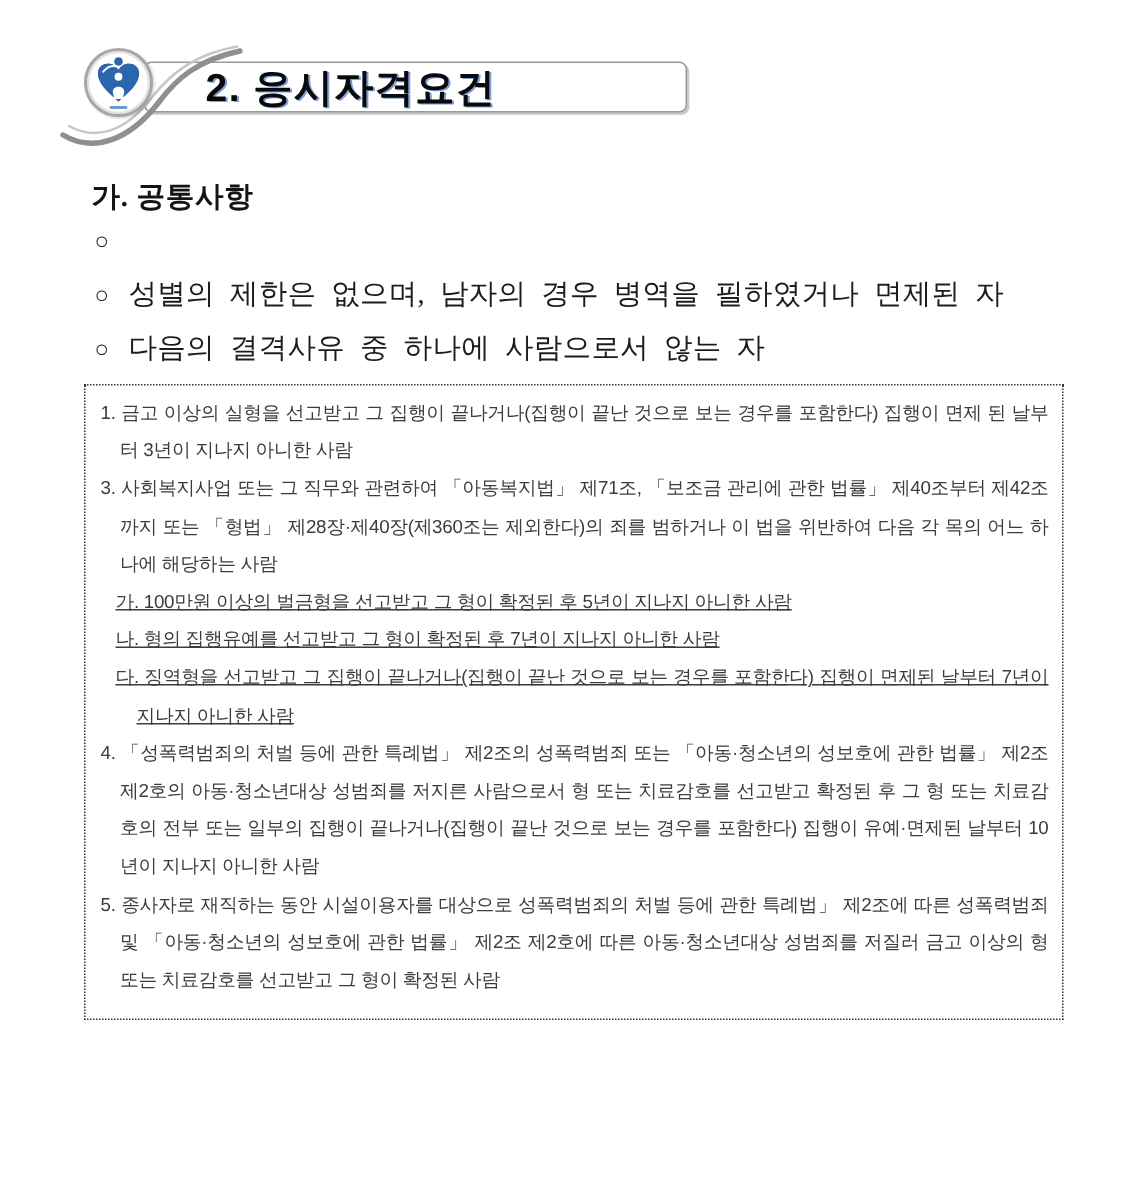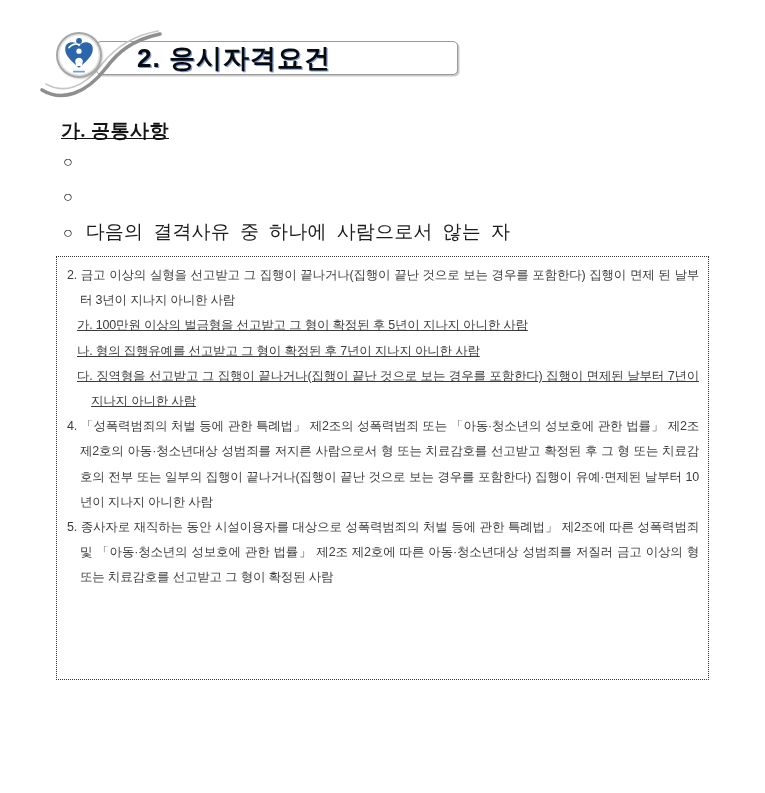--- a/index.html
+++ b/index.html
@@ -44,21 +44,20 @@
     box-sizing:border-box;
     z-index:3;
   }
 
   
   .section-heading {
     position:absolute; left:61px; top:118px;
     font-family:"Liberation Serif", serif;
     font-weight:bold; font-size:19px; color:#141414;
     letter-spacing:0.5px;
-    text-decoration:underline;
   }
   .bullet-list {
     position:absolute; left:63px; top:151px; width:655px;
     font-family:"Liberation Serif", serif;
     font-size:19px; color:#1c1c1c;
   }
   .bullet-row { display:flex; align-items:baseline; margin-bottom:14px; line-height:21px; }
   .bullet-icon { font-size:16px; margin-right:13px; flex:0 0 auto; color:#222; }
   .bullet-text { word-spacing:5px; letter-spacing:0.2px; white-space:nowrap; }
 
@@ -103,29 +102,31 @@
   </div>
 
   <div class="section-heading">가. 공통사항</div>
 
   <div class="bullet-list">
       <div class="bullet-row">
         <span class="bullet-icon">○</span>
       </div>
       <div class="bullet-row">
         <span class="bullet-icon">○</span>
+        <span class="bullet-text">성별의 제한은 없으며, 남자의 경우 병역을 필하였거나 면제된 자</span>
       </div>
       <div class="bullet-row">
         <span class="bullet-icon">○</span>
         <span class="bullet-text">다음의 결격사유 중 하나에 사람으로서 않는 자</span>
       </div>
     </div>
 
   <div class="notice-box">
-      <div class="box-item">2. 금고 이상의 실형을 선고받고 그 집행이 끝나거나(집행이 끝난 것으로 보는 경우를 포함한다) 집행이 면제 된 날부터 3년이 지나지 아니한 사람</div>
+      <div class="box-item">1. 금고 이상의 실형을 선고받고 그 집행이 끝나거나(집행이 끝난 것으로 보는 경우를 포함한다) 집행이 면제 된 날부터 3년이 지나지 아니한 사람</div>
+      <div class="box-item">3. 사회복지사업 또는 그 직무와 관련하여 「아동복지법」 제71조, 「보조금 관리에 관한 법률」 제40조부터 제42조까지 또는 「형법」 제28장·제40장(제360조는 제외한다)의 죄를 범하거나 이 법을 위반하여 다음 각 목의 어느 하나에 해당하는 사람</div>
       <div class="box-subitem">가. 100만원 이상의 벌금형을 선고받고 그 형이 확정된 후 5년이 지나지 아니한 사람</div>
       <div class="box-subitem">나. 형의 집행유예를 선고받고 그 형이 확정된 후 7년이 지나지 아니한 사람</div>
       <div class="box-subitem">다. 징역형을 선고받고 그 집행이 끝나거나(집행이 끝난 것으로 보는 경우를 포함한다) 집행이 면제된 날부터 7년이 지나지 아니한 사람</div>
       <div class="box-item">4. 「성폭력범죄의 처벌 등에 관한 특례법」 제2조의 성폭력범죄 또는 「아동·청소년의 성보호에 관한 법률」 제2조제2호의 아동·청소년대상 성범죄를 저지른 사람으로서 형 또는 치료감호를 선고받고 확정된 후 그 형 또는 치료감호의 전부 또는 일부의 집행이 끝나거나(집행이 끝난 것으로 보는 경우를 포함한다) 집행이 유예·면제된 날부터 10년이 지나지 아니한 사람</div>
       <div class="box-item">5. 종사자로 재직하는 동안 시설이용자를 대상으로 성폭력범죄의 처벌 등에 관한 특례법」 제2조에 따른 성폭력범죄 및 「아동·청소년의 성보호에 관한 법률」 제2조 제2호에 따른 아동·청소년대상 성범죄를 저질러 금고 이상의 형 또는 치료감호를 선고받고 그 형이 확정된 사람</div>
     </div>
 
 </div>
 
 </body></html>

